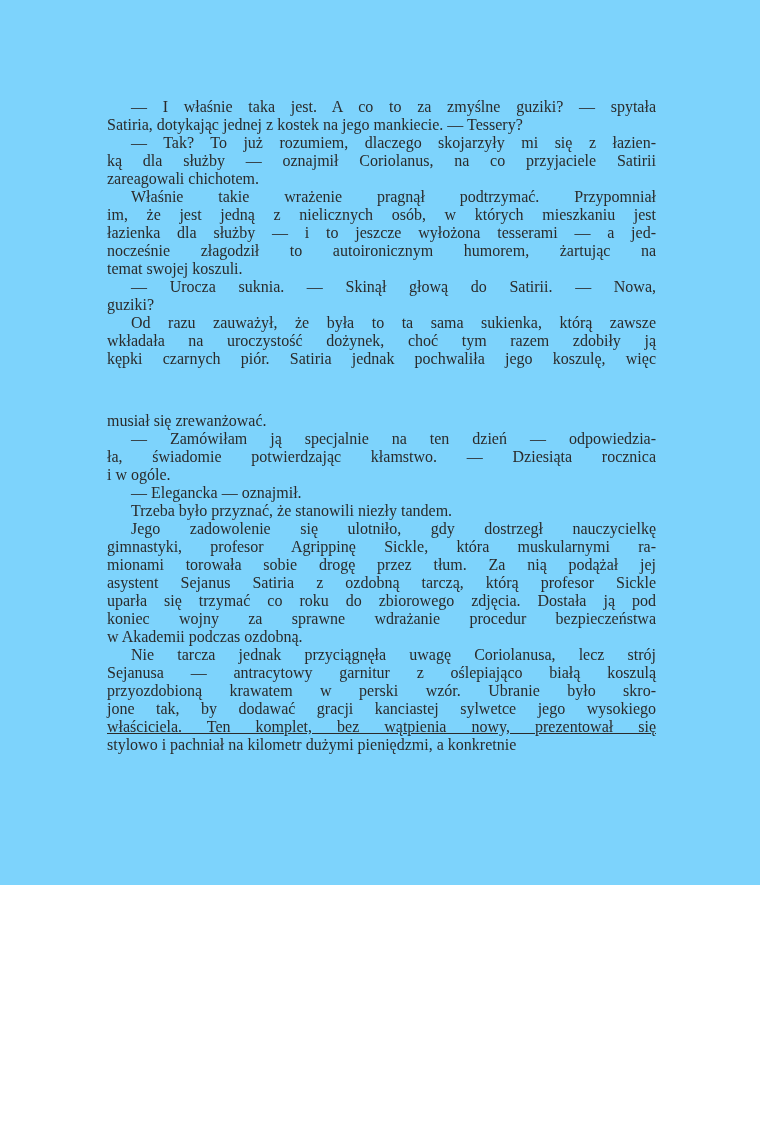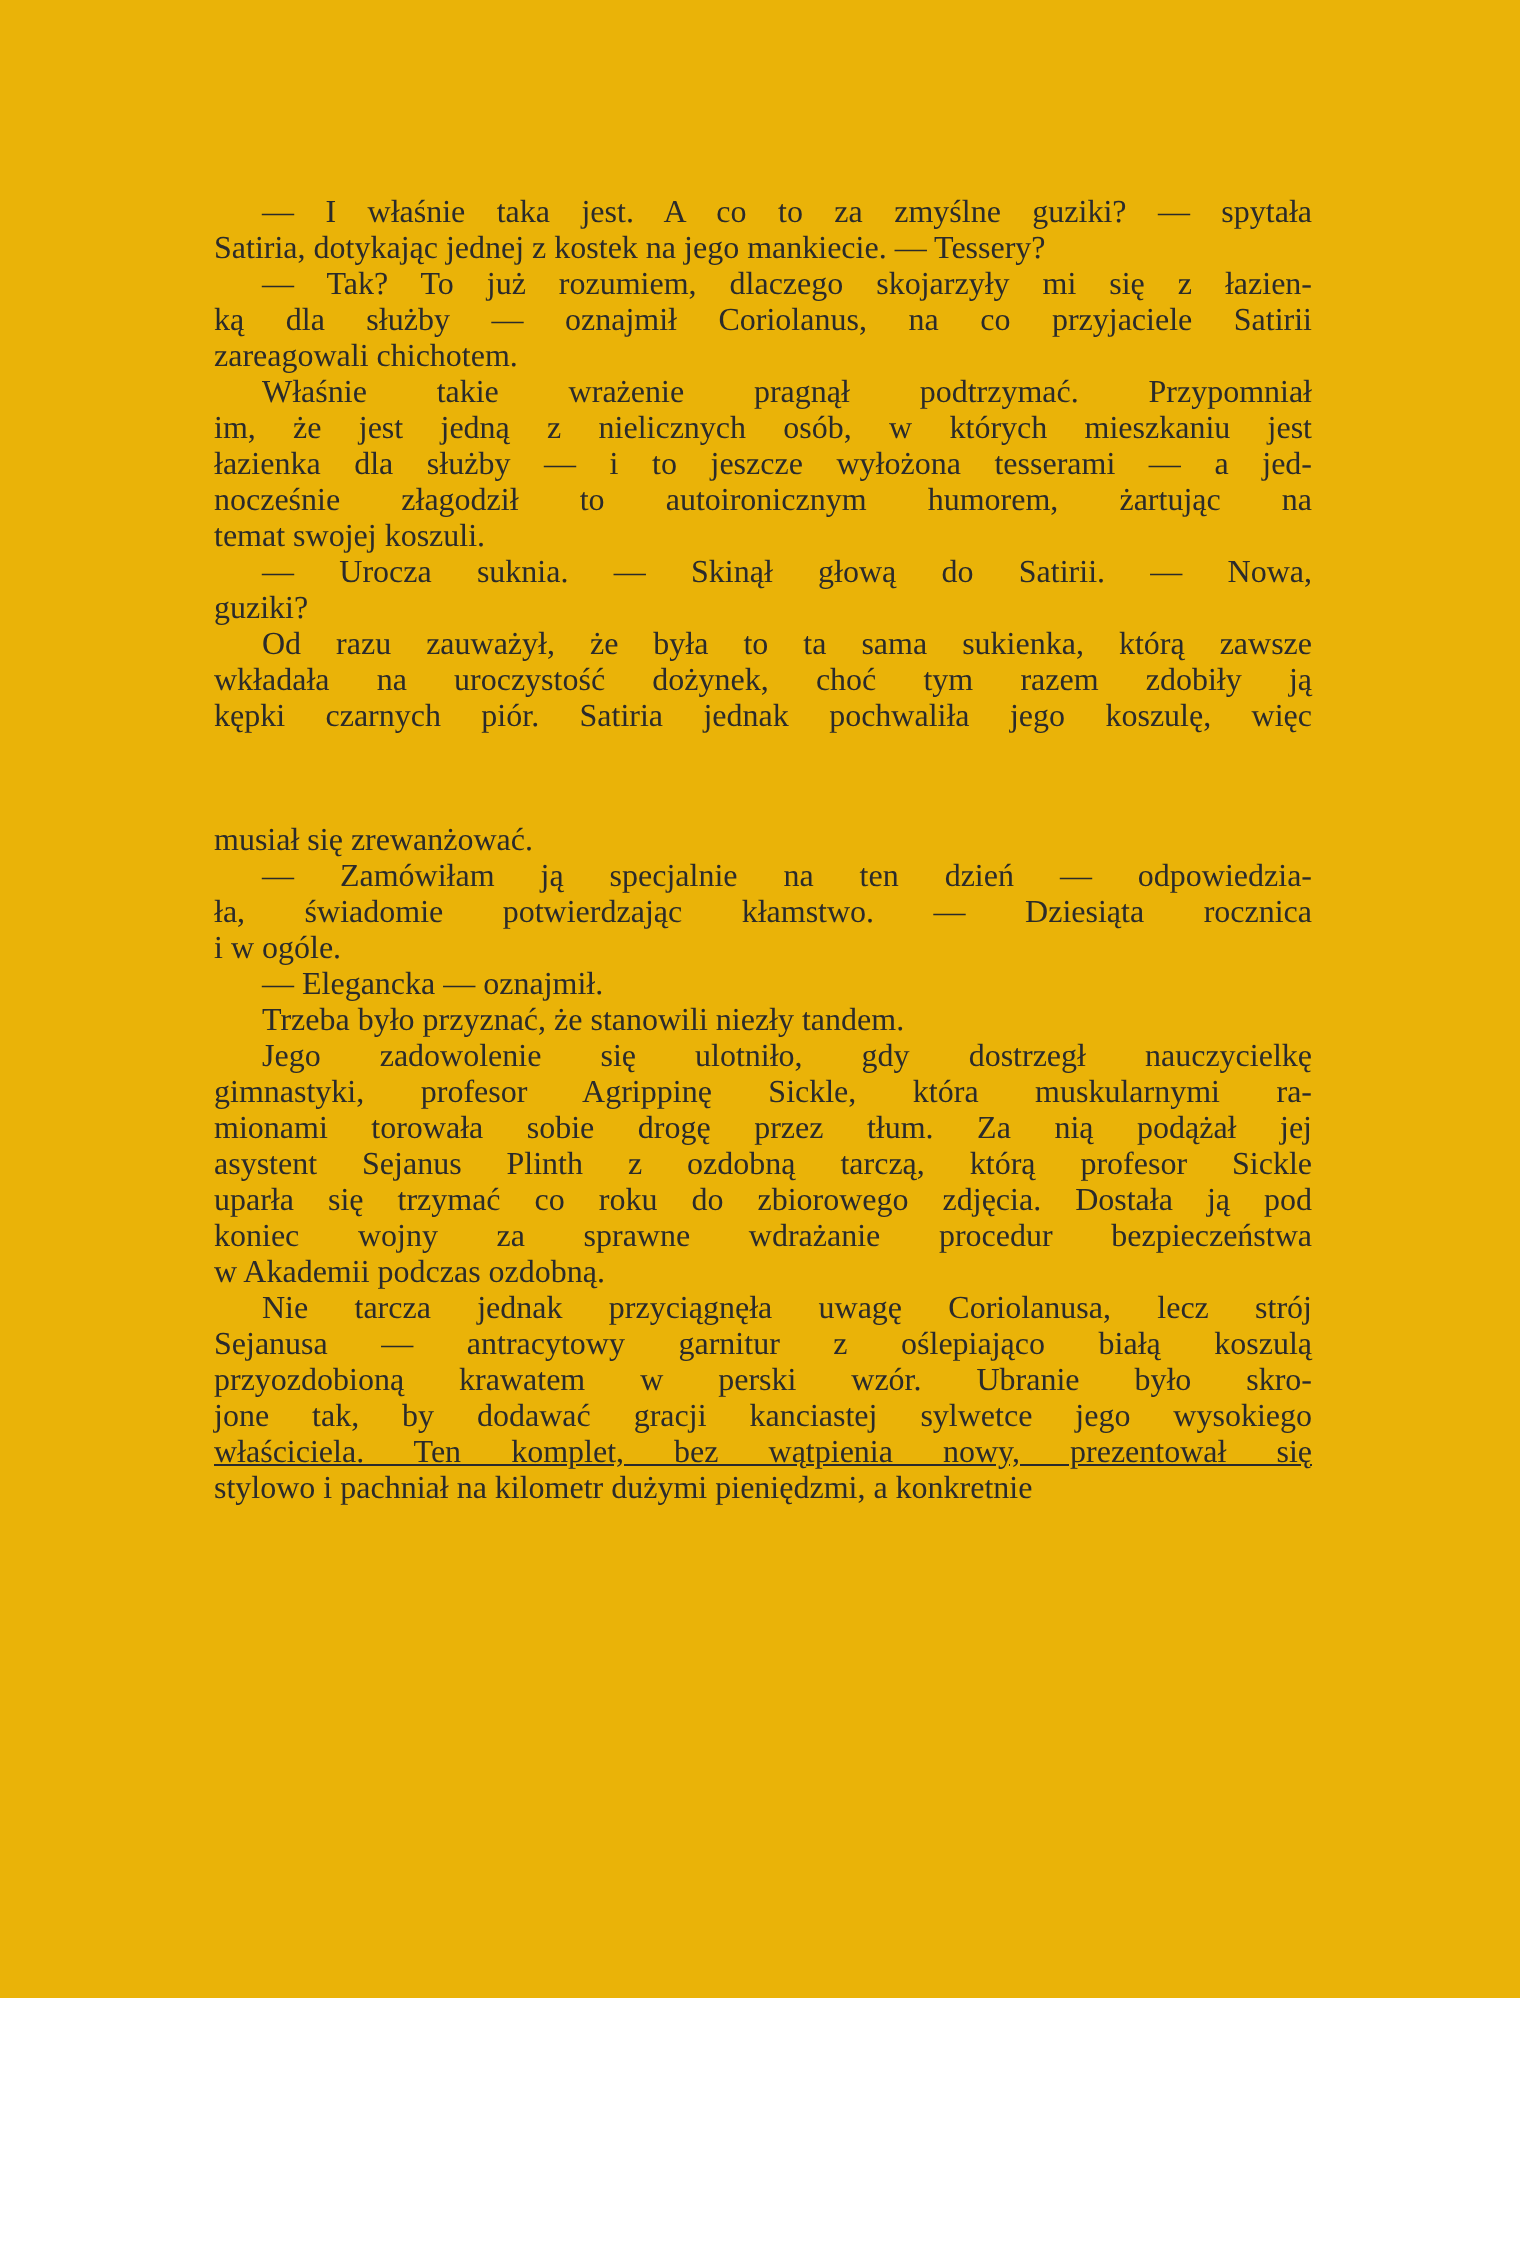--- a/index.html
+++ b/index.html
@@ -53,21 +53,21 @@
     font-size: 17px;
     font-weight: 700;
     letter-spacing: -0.02em;
     color: #2b2b2b;
     line-height: 1;
   }
 </style>
 </head>
 <body style="background: rgb(255, 255, 255);">
 
-<div id="page" style="width: 760px; height: 999px; background: #eab308;">
+<div id="page" style="width: 760px; height: 885px; background: #7dd3fc;">
 
   <div id="text-block">
       <span class="line indent" style="color: rgb(43, 43, 43);">— I właśnie taka jest. A co to za zmyślne guziki? — spytała</span>
       <span class="line flush" style="color: rgb(43, 43, 43);">Satiria, dotykając jednej z kostek na jego mankiecie. — Tessery?</span>
       <span class="line indent" style="color: rgb(43, 43, 43);">— Tak? To już rozumiem, dlaczego skojarzyły mi się z łazien-</span>
       <span class="line" style="color: rgb(43, 43, 43);">ką dla służby — oznajmił Coriolanus, na co przyjaciele Satirii</span>
       <span class="line flush" style="color: rgb(43, 43, 43);">zareagowali chichotem.</span>
       <span class="line indent" style="color: rgb(43, 43, 43);">Właśnie takie wrażenie pragnął podtrzymać. Przypomniał</span>
       <span class="line" style="color: rgb(43, 43, 43);">im, że jest jedną z nielicznych osób, w których mieszkaniu jest</span>
       <span class="line" style="color: rgb(43, 43, 43);">łazienka dla służby — i to jeszcze wyłożona tesserami — a jed-</span>
@@ -80,21 +80,21 @@
       <span class="line" style="color: rgb(43, 43, 43);">kępki czarnych piór. Satiria jednak pochwaliła jego koszulę, więc</span>
       <span class="line flush" style="color: rgb(43, 43, 43); margin-top: 44px;">musiał się zrewanżować.</span>
       <span class="line indent" style="color: rgb(43, 43, 43);">— Zamówiłam ją specjalnie na ten dzień — odpowiedzia-</span>
       <span class="line" style="color: rgb(43, 43, 43);">ła, świadomie potwierdzając kłamstwo. — Dziesiąta rocznica</span>
       <span class="line flush" style="color: rgb(43, 43, 43);">i w ogóle.</span>
       <span class="line indent flush" style="color: rgb(43, 43, 43);">— Elegancka — oznajmił.</span>
       <span class="line indent flush" style="color: rgb(43, 43, 43);">Trzeba było przyznać, że stanowili niezły tandem.</span>
       <span class="line indent" style="color: rgb(43, 43, 43);">Jego zadowolenie się ulotniło, gdy dostrzegł nauczycielkę</span>
       <span class="line" style="color: rgb(43, 43, 43);">gimnastyki, profesor Agrippinę Sickle, która muskularnymi ra-</span>
       <span class="line" style="color: rgb(43, 43, 43);">mionami torowała sobie drogę przez tłum. Za nią podążał jej</span>
-      <span class="line" style="color: rgb(43, 43, 43);">asystent Sejanus Plinth z ozdobną tarczą, którą profesor Sickle</span>
+      <span class="line" style="color: rgb(43, 43, 43);">asystent Sejanus Satiria z ozdobną tarczą, którą profesor Sickle</span>
       <span class="line" style="color: rgb(43, 43, 43);">uparła się trzymać co roku do zbiorowego zdjęcia. Dostała ją pod</span>
       <span class="line" style="color: rgb(43, 43, 43);">koniec wojny za sprawne wdrażanie procedur bezpieczeństwa</span>
       <span class="line flush" style="color: rgb(43, 43, 43);">w Akademii podczas ozdobną.</span>
       <span class="line indent" style="color: rgb(43, 43, 43);">Nie tarcza jednak przyciągnęła uwagę Coriolanusa, lecz strój</span>
       <span class="line" style="color: rgb(43, 43, 43);">Sejanusa — antracytowy garnitur z oślepiająco białą koszulą</span>
       <span class="line" style="color: rgb(43, 43, 43);">przyozdobioną krawatem w perski wzór. Ubranie było skro-</span>
       <span class="line" style="color: rgb(43, 43, 43);">jone tak, by dodawać gracji kanciastej sylwetce jego wysokiego</span>
       <span class="line" style="color: rgb(43, 43, 43); text-decoration: underline;">właściciela. Ten komplet, bez wątpienia nowy, prezentował się</span>
       <span class="line flush" style="color: rgb(43, 43, 43);">stylowo i pachniał na kilometr dużymi pieniędzmi, a konkretnie</span>
     </div>

